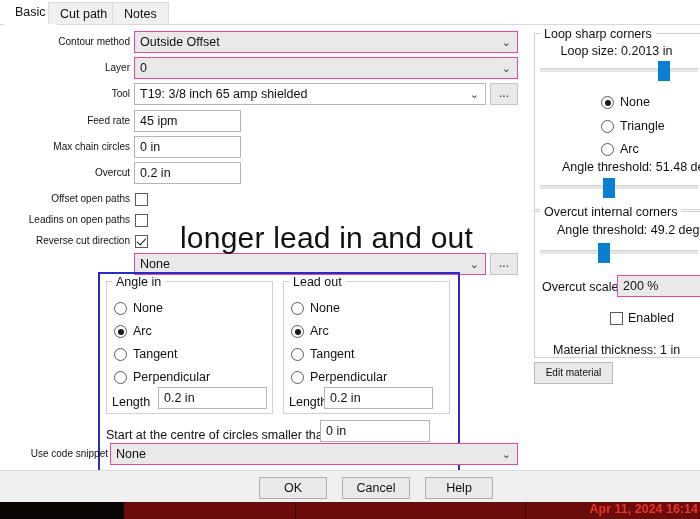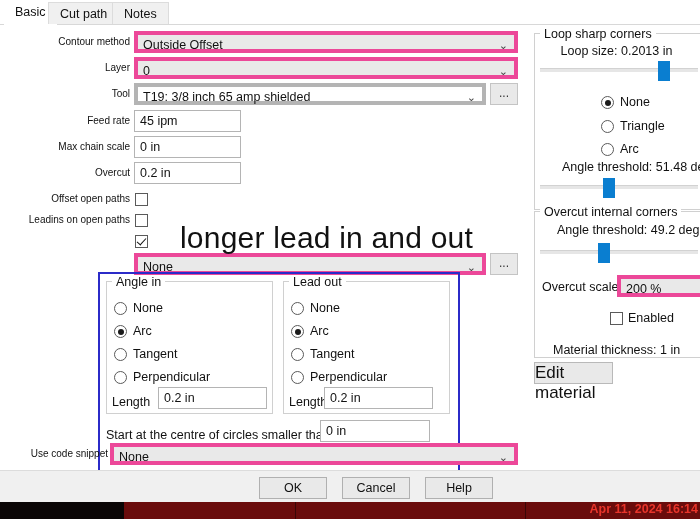--- a/index.html
+++ b/index.html
@@ -14,21 +14,21 @@
   .tabstrip{position:absolute;left:0;top:0;width:700px;height:25px;background:#ffffff;}
   .tabstrip .tabline{position:absolute;left:0;top:24px;width:700px;height:1px;background:#d8d8d8;}
   .tab{position:absolute;top:2px;height:22px;line-height:22px;padding:0 11px;font-size:12.5px;
        color:#111;box-sizing:border-box;}
   .tab.active{background:#ffffff;border:0;top:1px;height:24px;line-height:23px;}
   .tab.inactive{background:#f0f0f0;border:1px solid #dcdcdc;border-bottom:none;}
   
   .form{position:absolute;left:0;top:25px;width:700px;height:445px;background:#fff;}
   .lbl{position:absolute;text-align:right;font-size:10px;color:#111;line-height:22px;
        white-space:nowrap;}
-  .combo{position:absolute;height:22px;background:#e9e9e9;border:4px solid #ec4899;
+  .combo{position:absolute;height:22px;background:#e9e9e9;border:1px solid #ec4899;
          box-sizing:border-box;line-height:20px;padding-left:5px;font-size:12.5px;color:#111;}
   .combo .chev{position:absolute;right:6px;top:0;line-height:20px;font-size:11px;color:#444;}
   .txt{position:absolute;height:22px;background:#ffffff;border:1px solid #b4b4b4;
        box-sizing:border-box;line-height:20px;padding-left:5px;font-size:12.5px;color:#111;}
   .dots{position:absolute;width:28px;height:22px;background:#e9e9e9;border:1px solid #c4c4c4;
         box-sizing:border-box;text-align:center;line-height:18px;font-size:12px;color:#333;}
   .cbx{position:absolute;width:13px;height:13px;border:1px solid #5a5a5a;background:#fff;
        box-sizing:border-box;}
   .cbx.on:after{content:"";position:absolute;left:3px;top:0px;width:4px;height:8px;
        border:solid #111;border-width:0 1.6px 1.6px 0;transform:rotate(42deg);}
@@ -49,21 +49,21 @@
            font-family:"Liberation Sans","DejaVu Sans",sans-serif;letter-spacing:.2px;}
   
   .slider{position:absolute;height:18px;}
   .slider .track{position:absolute;left:0;top:7px;width:100%;height:4px;background:#e6e6e6;
                  border-top:1px solid #d2d2d2;box-sizing:border-box;}
   .slider .thumb{position:absolute;top:0;width:12px;height:20px;background:#0a7ed0;}
   
   .ctr{position:absolute;text-align:center;font-size:12.5px;color:#111;white-space:nowrap;}
   .rtext{position:absolute;font-size:12.5px;color:#111;white-space:nowrap;}
   .btn{position:absolute;background:#e9e9e9;border:1px solid #b9b9b9;box-sizing:border-box;
-       font-size:17px;color:#111;text-align:left;line-height:20px;}
+       font-size:10px;color:#111;text-align:center;line-height:20px;}
   
   .btnbar{position:absolute;left:0;top:470px;width:700px;height:32px;background:#f0f0f0;
           border-top:1px solid #dcdcdc;}
   .dlgbtn{position:absolute;top:6px;height:22px;background:#e9e9e9;border:1px solid #b0b0b0;
           box-sizing:border-box;text-align:center;line-height:20px;font-size:12.5px;color:#111;}
   
   .taskbar{position:absolute;left:0;top:502px;width:700px;height:17px;background:#6a0c0c;}
   .tb-black{position:absolute;left:0;top:0;width:124px;height:17px;background:#0a0505;}
   .tb-sep{position:absolute;top:0;width:1px;height:17px;background:#3a0707;}
   .tb-time{position:absolute;right:2px;top:0;height:30px;line-height:15px;font-size:12.5px;
@@ -96,32 +96,33 @@
   <div class="lbl" style="left:0;top:58px;width:130px;">Tool</div>
   <div class="combo" style="left:134px;top:58px;width:352px;background:#fff;border-color:#b4b4b4;">
     <span>T19: 3/8 inch 65 amp shielded</span>
     <span class="chev">⌄</span>
   </div>
   <div class="dots" style="left:490px;top:58px;">...</div>
 
   <div class="lbl" style="left:0;top:85px;width:130px;">Feed rate</div>
   <div class="txt" style="left:134px;top:85px;width:107px;">45 ipm</div>
 
-  <div class="lbl" style="left:0;top:111px;width:130px;">Max chain scale</div>
+  <div class="lbl" style="left:0;top:111px;width:130px;">Max chain circles</div>
   <div class="txt" style="left:134px;top:111px;width:107px;">0 in</div>
 
   <div class="lbl" style="left:0;top:137px;width:130px;">Overcut</div>
   <div class="txt" style="left:134px;top:137px;width:107px;">0.2 in</div>
 
   <div class="lbl" style="left:0;top:163px;width:130px;">Offset open paths</div>
   <div class="cbx" style="left:135px;top:168px;"></div>
 
   <div class="lbl" style="left:0;top:184px;width:130px;">Leadins on open paths</div>
   <div class="cbx" style="left:135px;top:189px;"></div>
 
+  <div class="lbl" style="left:0;top:205px;width:130px;">Reverse cut direction</div>
   <div class="cbx on" style="left:135px;top:210px;"></div>
 
   <div class="lbl" style="left:16px;top:228px;width:130px;padding-left:36px;">Path rules</div>
   <div class="combo" style="left:134px;top:228px;width:352px;">
     <span>None</span>
     <span class="chev">⌄</span>
   </div>
   <div class="dots" style="left:490px;top:228px;">...</div>
 
   <div class="bluebox" style="left:98px;top:247px;width:362px;height:200px;"></div>

